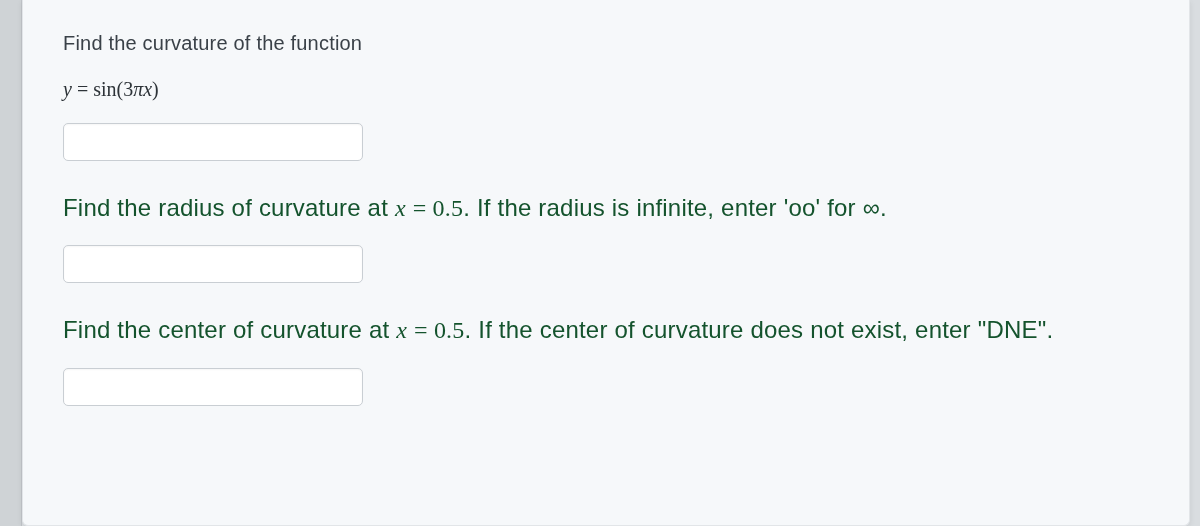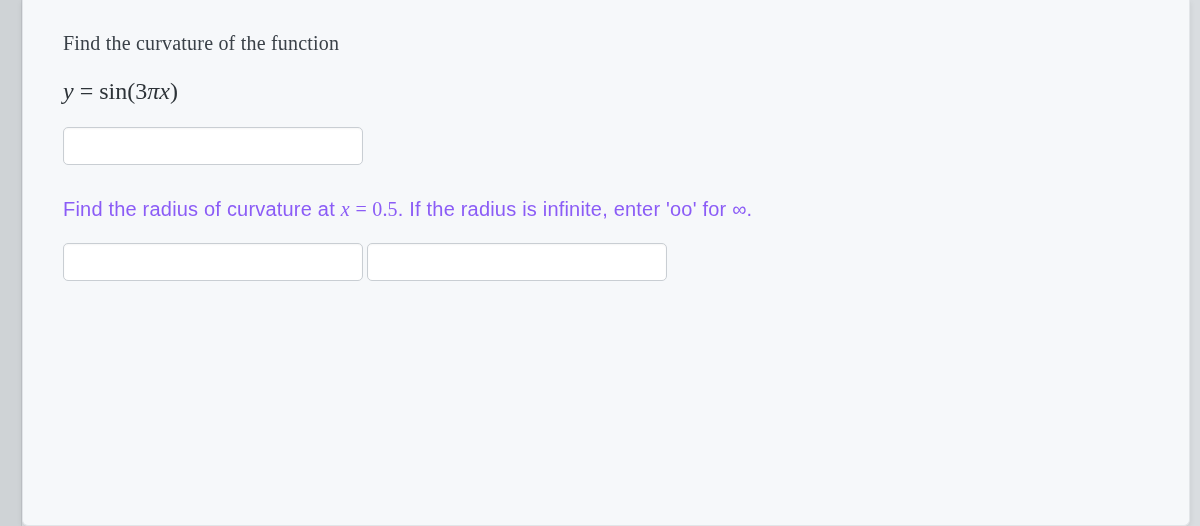--- a/index.html
+++ b/index.html
@@ -36,44 +36,44 @@
       border-radius: 0 0 6px 6px;
       box-shadow: 0 2px 6px rgba(0,0,0,0.08);
       padding: 28px 40px 0 40px;
       overflow: hidden;
     }
     .prompt-text {
       font-size: 20px;
       color: #3a4148;
       line-height: 1.5;
       margin-bottom: 20px;
-      font-family: Liberation Serif, serif;
+      font-family: Liberation Sans, sans-serif;
       letter-spacing: 0.2px;
     }
     .math-line {
-      font-size: 24px;
+      font-size: 20px;
       color: #2d3338;
       margin-bottom: 22px;
       font-family: 'Cambria Math', 'STIX', Georgia, serif;
     }
     .math-line .mi { font-style: italic; }
     .input-field {
       width: 300px;
       height: 38px;
       background: #ffffff;
       border: 1px solid #c9ced3;
       border-radius: 5px;
       padding: 6px 10px;
       font-size: 16px;
       margin-bottom: 28px;
       box-shadow: inset 0 1px 2px rgba(0,0,0,0.04);
     }
     .prompt-with-math {
-      font-size: 20px;
-      color: #8b5cf6;
+      font-size: 24px;
+      color: #14532d;
       line-height: 1.6;
       margin-bottom: 18px;
       font-family: 'Segoe UI', 'Helvetica Neue', sans-serif;
       letter-spacing: 0.2px;
     }
     .prompt-with-math .mi {
       font-family: 'Cambria Math', 'STIX', Georgia, serif;
       font-style: italic;
     }
     .prompt-with-math .mn {
@@ -94,16 +94,19 @@
 
 
   <input type="text" class="input-field" value="" style="">
 
   <div class="prompt-with-math">
     <span>Find the radius of curvature at </span><span><span class="mi">x</span> <span class="mn">= 0.5</span></span><span>. If the radius is infinite, enter 'oo' for ∞.</span>
   </div>
 
   <input type="text" class="input-field" value="" style="">
 
+  <div class="prompt-with-math">
+    <span>Find the center of curvature at </span><span><span class="mi">x</span> <span class="mn">= 0.5</span></span><span>. If the center of curvature does not exist, enter "DNE".</span>
+  </div>
 
   <input type="text" class="input-field" value="" style="">
 
 </div>
 
 </body></html>

